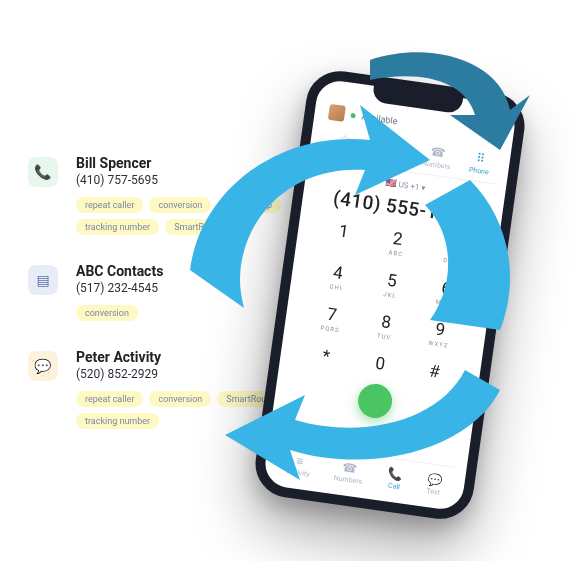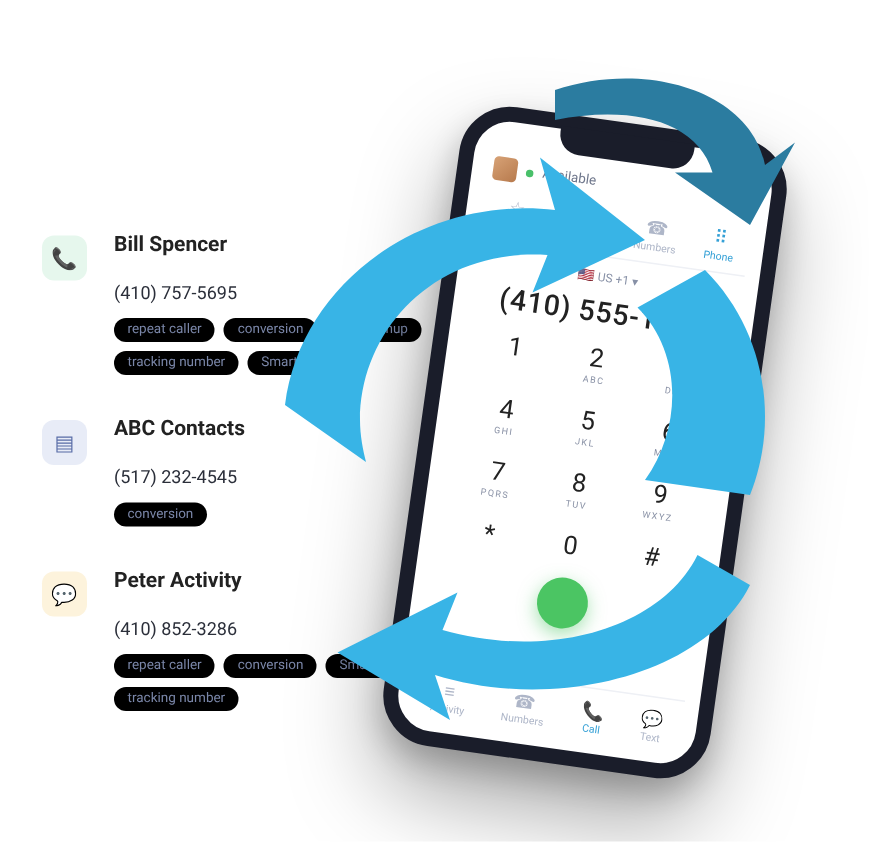--- a/index.html
+++ b/index.html
@@ -25,28 +25,28 @@
     left: -48px; top: 2px;
     width: 30px; height: 30px;
     border-radius: 8px;
     display: flex; align-items: center; justify-content: center;
     font-size: 14px;
   }
   .ic-green  { background: #e6f7ed; color: #3fbf6a; }
   .ic-blue   { background: #e8ecf7; color: #5a6ea8; }
   .ic-yellow { background: #fdf3dc; color: #d3a93a; }
   .call-name { font-weight: 700; font-size: 14px; color: #222; }
-  .call-num  { font-size: 12px; color: #2b2f3a; margin-top: 17px; }
+  .call-num  { font-size: 12px; color: #2b2f3a; margin-top: 2px; }
   .call-time { position: absolute; right: -40px; top: 0; font-size: 13px; color: #333; }
   .tags { margin-top: 10px; display: flex; flex-wrap: wrap; gap: 6px; }
   .tag {
     font-size: 9px;
     padding: 3px 9px;
     border-radius: 10px;
-    background: #000000;
+    background: #fef9c3;
     color: #7a86a8;
     white-space: nowrap;
   }
 
   
   .phone {
     position: absolute;
     left: 280px; top: 80px;
     width: 220px; height: 430px;
     border-radius: 34px;
@@ -153,21 +153,21 @@
       <div class="call-icon ic-blue">▤</div>
       <div class="call-name">ABC Contacts</div>
       <div class="call-num">(517) 232-4545</div>
       <div class="tags">
         <span class="tag">conversion</span>
       </div>
     </div>
     <div class="call-item">
       <div class="call-icon ic-yellow">💬</div>
       <div class="call-name">Peter Activity</div>
-      <div class="call-num">(410) 852-3286</div>
+      <div class="call-num">(520) 852-2929</div>
       <div class="call-time">10:3</div>
       <div class="tags">
         <span class="tag">repeat caller</span>
         <span class="tag">conversion</span>
         <span class="tag">SmartRouter</span>
         <span class="tag">tracking number</span>
       </div>
     </div>
   </div>
 

